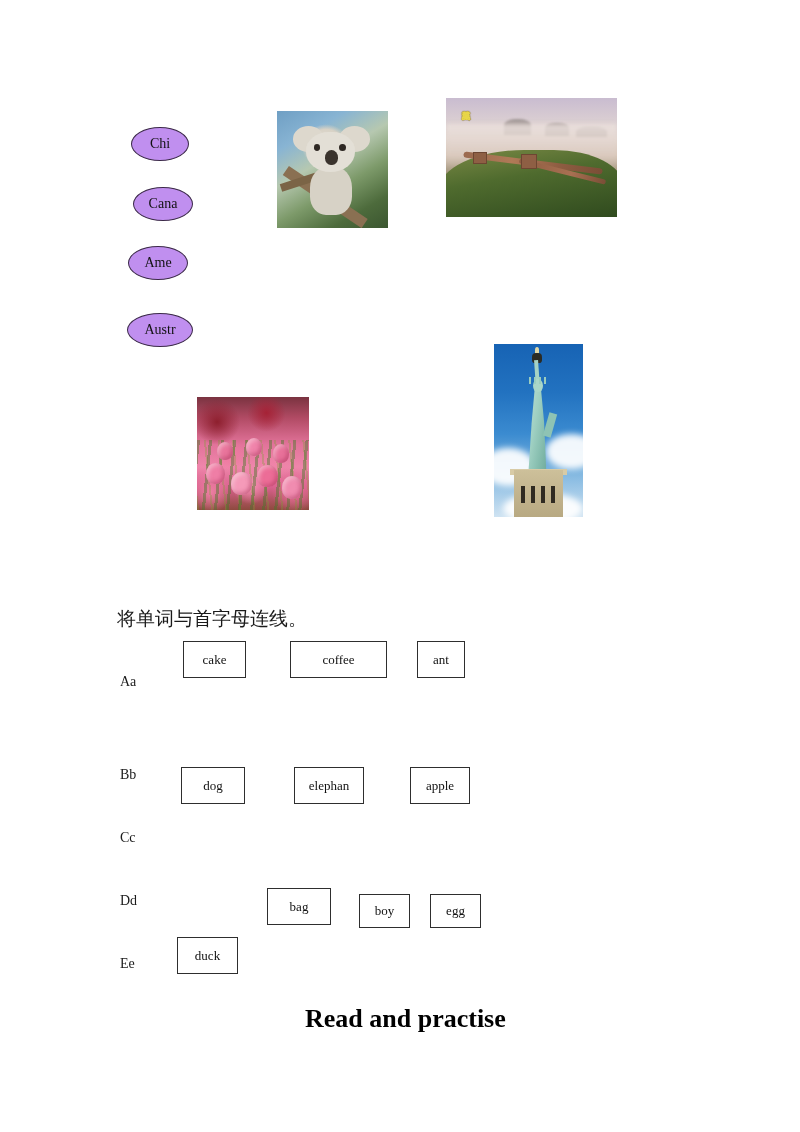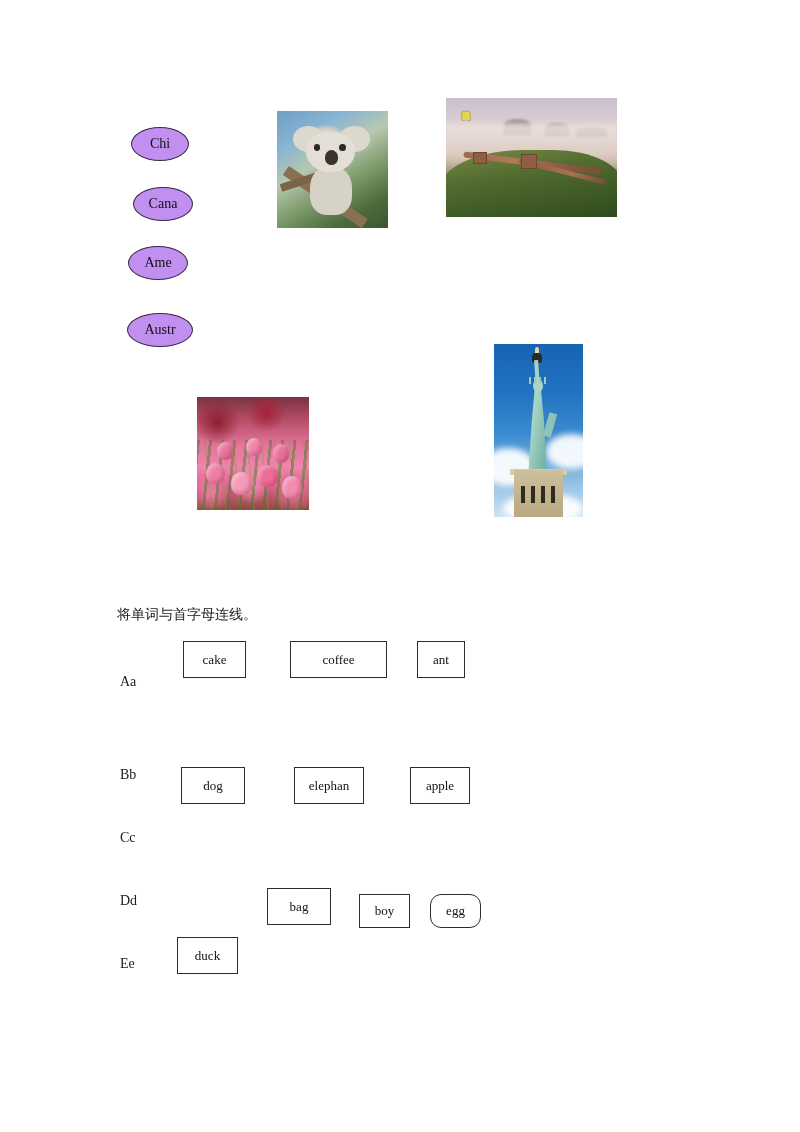--- a/index.html
+++ b/index.html
@@ -279,21 +279,21 @@
     position: absolute;
     left: 30%; top: 82%;
     width: 40%; height: 10%;
     background: repeating-linear-gradient(90deg, #2f2a22 0px, #2f2a22 4px, rgba(0,0,0,0) 4px, rgba(0,0,0,0) 10px);
   }
 
   
   .instruction {
     position: absolute;
     font-family: "DejaVu Sans", sans-serif;
-    font-size: 14px;
+    font-size: 19px;
     color: #1a1a1a;
     white-space: nowrap;
   }
   .letter-label {
     position: absolute;
     font-family: "Liberation Serif", "DejaVu Serif", serif;
     font-size: 14px;
     color: #1a1a1a;
   }
   .word-box {
@@ -417,18 +417,19 @@
 
   <div class="word-box" style="left:177px; top:893px; width:61px; height:37px;margin-top:44px;">
     <span>duck</span>
   </div>
   <div class="word-box" style="left:267px; top:888px; width:64px; height:37px;">
     <span>bag</span>
   </div>
   <div class="word-box" style="left:359px; top:894px; width:51px; height:34px;">
     <span>boy</span>
   </div>
-  <div class="word-box" style="left:430px; top:894px; width:51px; height:34px;border-radius:11px;">
+  <div class="word-box" style="left:430px; top:894px; width:51px; height:34px;">
     <span>egg</span>
   </div>
 
+  <div class="heading" style="left:305px; top:1004px;">Read and practise</div>
 
 </div>
 
 </body></html>

